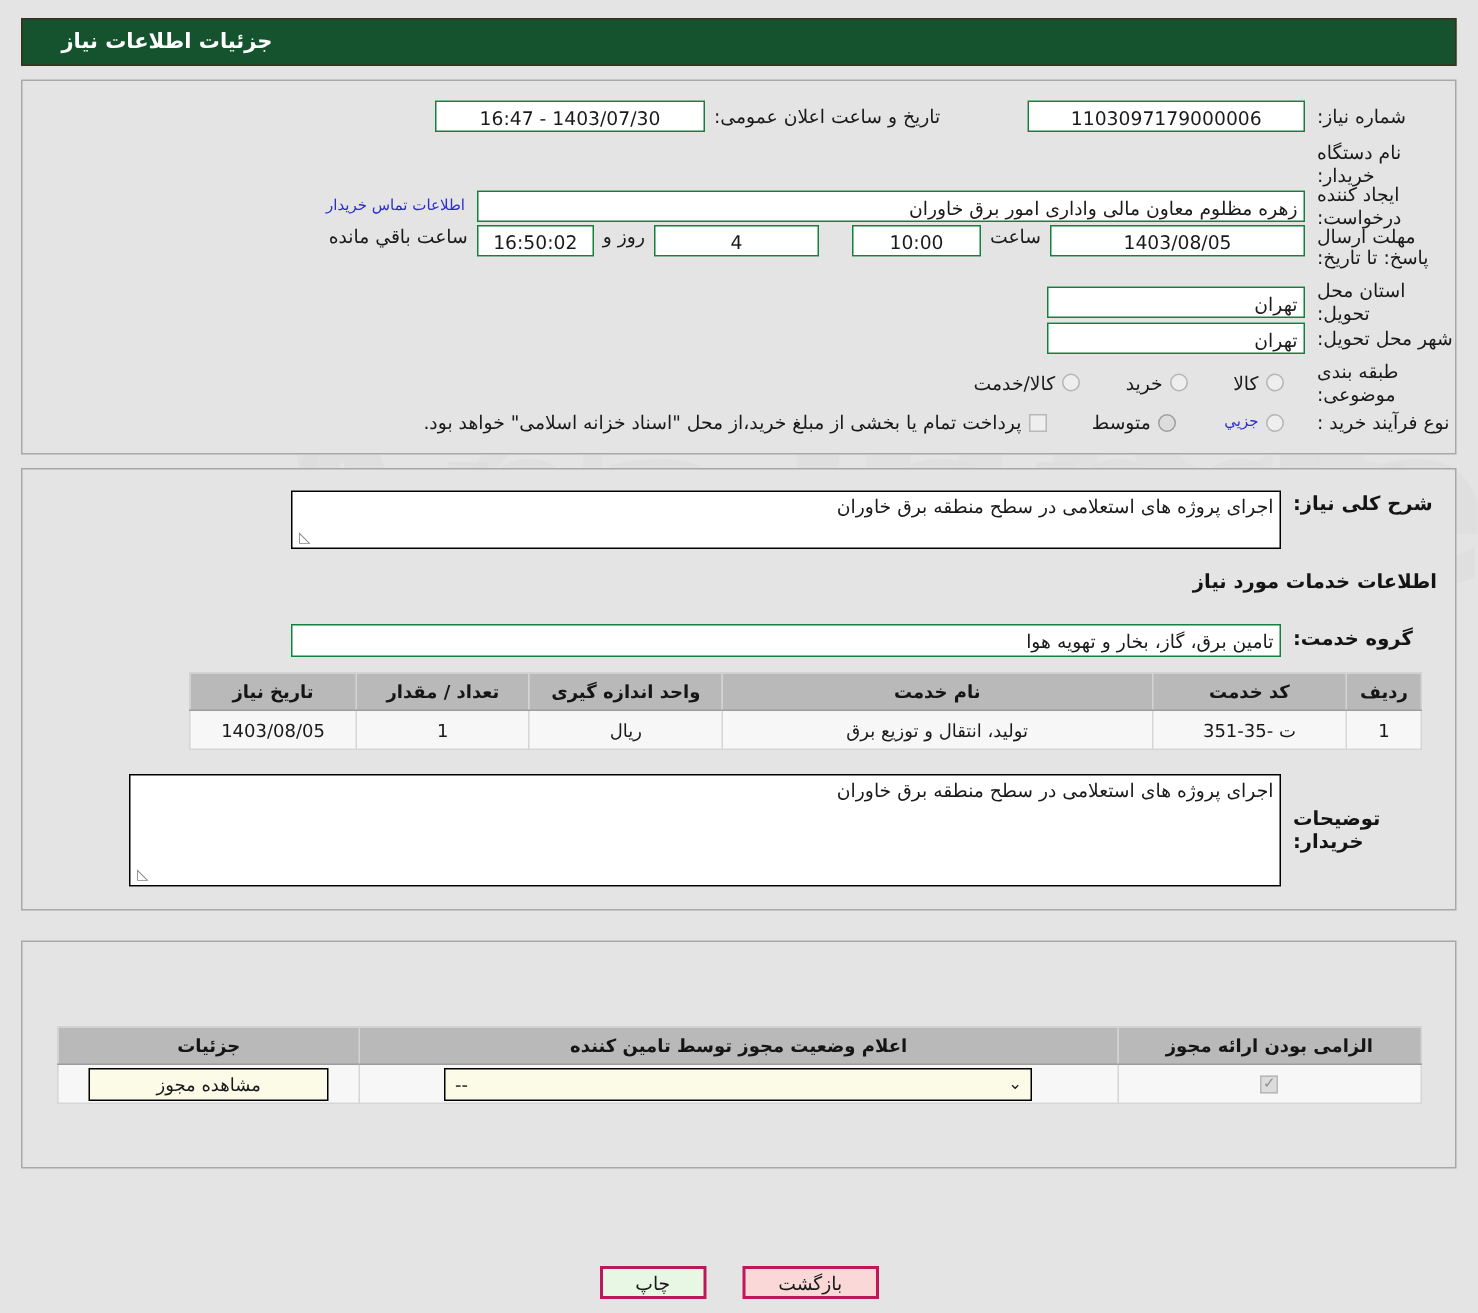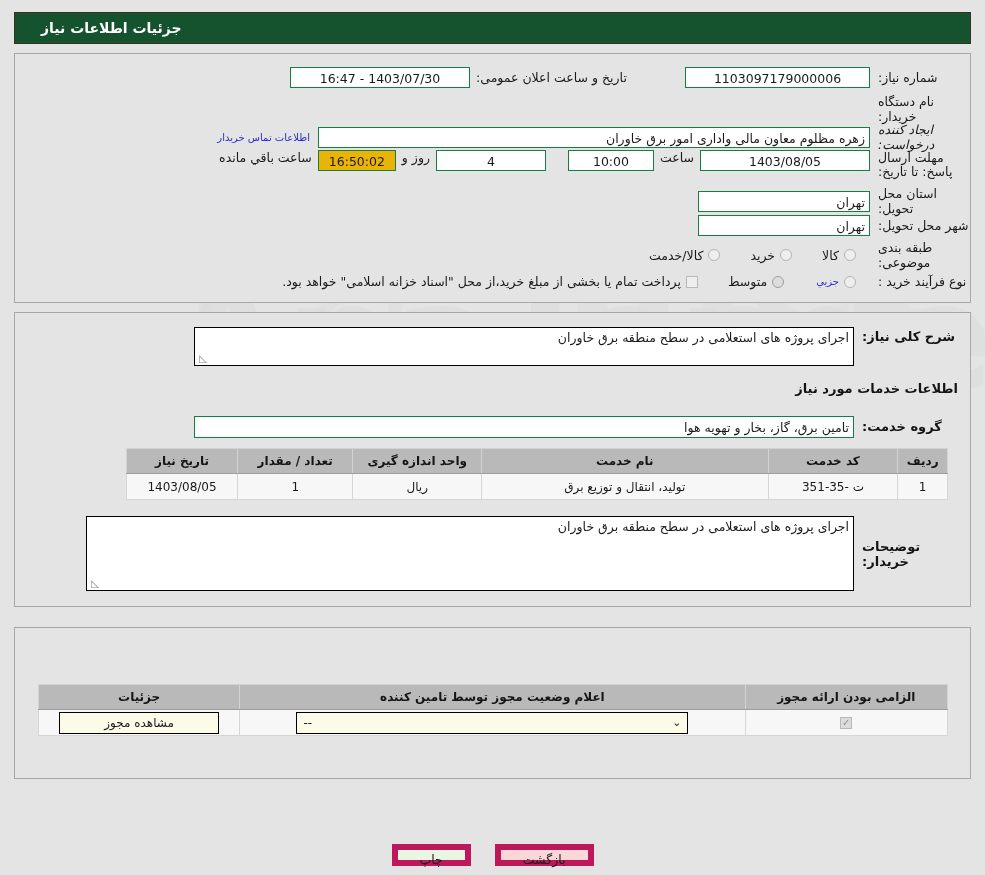--- a/index.html
+++ b/index.html
@@ -54,21 +54,21 @@
   .lbl2{font-size:12.5px;color:#1a1a1a;padding:0 6px;white-space:nowrap;}
   .fld{
     border:1px solid #15803d;background:#fff;
     height:21px;line-height:21px;
     font-size:12.5px;color:#1a1a1a;
     padding:0 4px;box-sizing:border-box;
     overflow:hidden;white-space:nowrap;
   }
   .fld.c{text-align:center;}
   .fld.r{text-align:right;}
-  .fld.cream{background:#eab308;}
+  .fld.cream{background:#ffffff;}
   .linkish{color:#2b2bcf;font-size:10px;white-space:nowrap;cursor:pointer;}
 
   
   .radio{
     width:12px;height:12px;border-radius:50%;
     border:1px solid #b4b4b4;background:#eeeeee;
     display:inline-block;vertical-align:middle;
     box-sizing:border-box;
   }
   .radio.on{background:#dddddd;border-color:#9d9d9d;}
@@ -125,21 +125,21 @@
     text-align:center;box-sizing:border-box;cursor:pointer;
   }
 
   
   .footer{
     position:absolute;left:0;right:0;top:832px;
     display:flex;justify-content:center;align-items:center;gap:24px;
     z-index:3;
   }
   .btn{
-    border:6px solid #be185d;height:22px;line-height:20px;
+    border:2px solid #be185d;height:22px;line-height:20px;
     font-size:12.5px;padding:0 22px;box-sizing:border-box;cursor:pointer;
     color:#1a1a1a;
   }
   .btn.print{background:#e8f7e4;}
   .btn.back{background:#fbd8d8;}
 
   .abs{position:absolute;}
 </style>
 </head>
 <body>
@@ -185,21 +185,21 @@
     </div>
 
     <div class="abs" style="right:0;top:40px;width:955px;">
       <div class="row">
         <div class="lbl" style="width:100px;">نام دستگاه خریدار:</div>
       </div>
     </div>
 
     <div class="abs" style="right:0;top:68px;width:955px;">
       <div class="row">
-        <div class="lbl" style="width:100px;font-style:italic;">ایجاد کننده درخواست:</div>
+        <div class="lbl" style="width:100px;">ایجاد کننده درخواست:</div>
         <div class="fld r" style="width:552px;">زهره مظلوم معاون مالی واداری امور برق خاوران</div>
         <div class="linkish" style="margin-right:8px;">اطلاعات تماس خریدار</div>
       </div>
     </div>
 
     <div class="abs" style="right:0;top:96px;width:955px;">
       <div class="row" style="align-items:flex-start;">
         <div class="lbl" style="width:100px;line-height:14px;padding-top:1px;">مهلت ارسال پاسخ: تا تاریخ:</div>
         <div class="fld c" style="width:170px;">1403/08/05</div>
         <div class="lbl2">ساعت</div>

